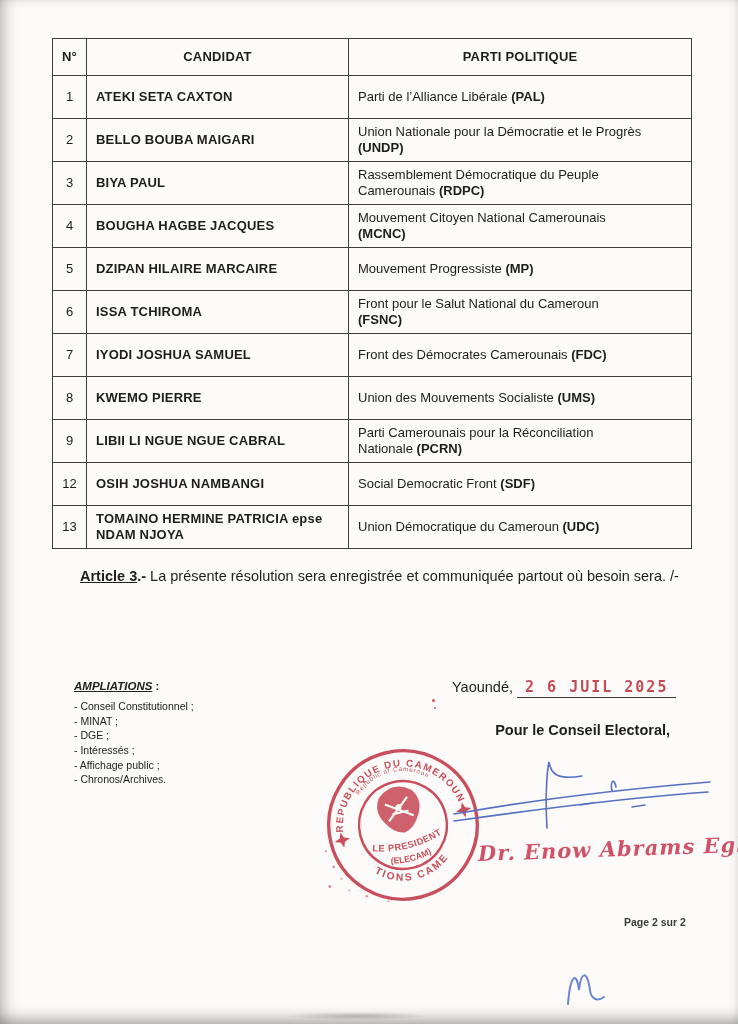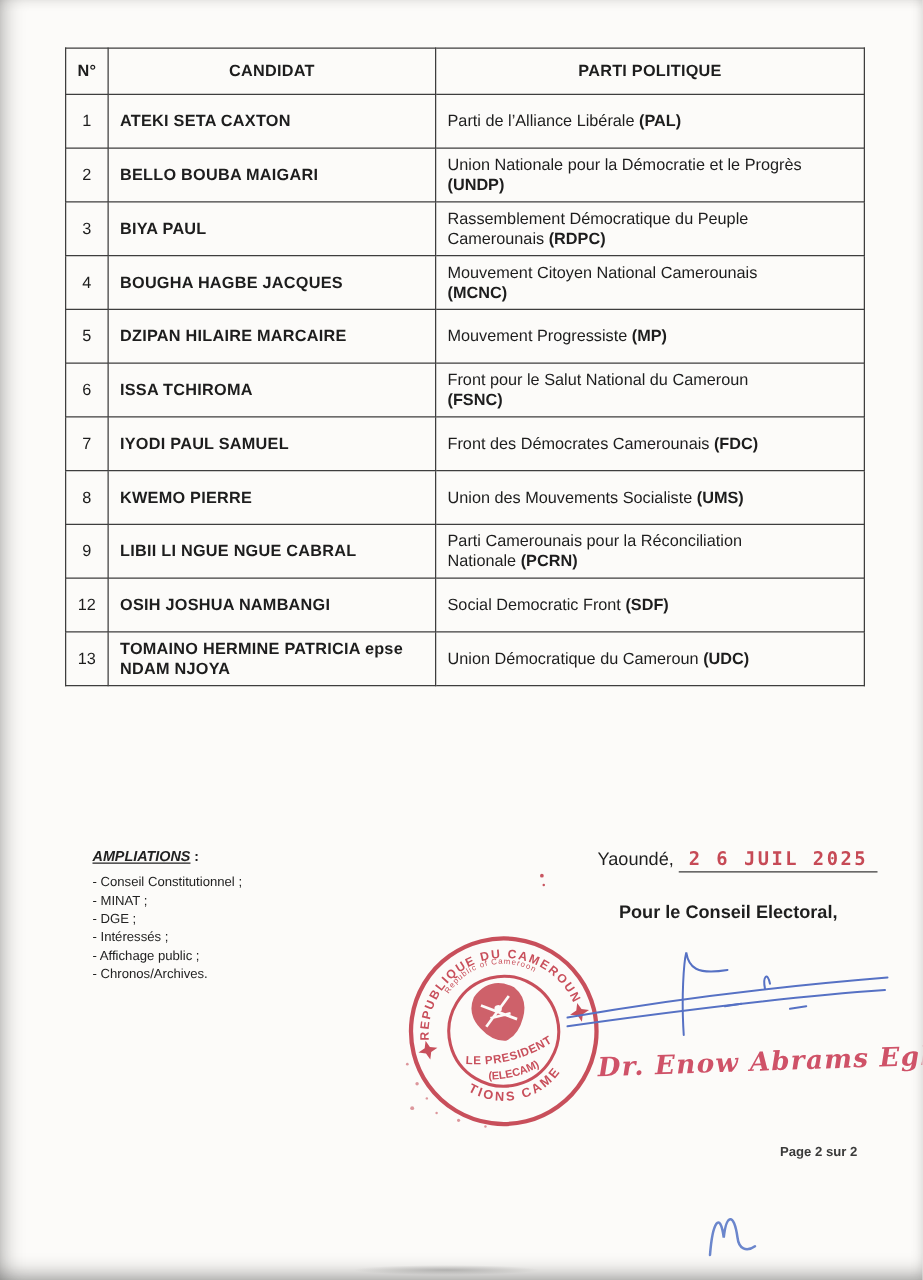--- a/index.html
+++ b/index.html
@@ -24,21 +24,21 @@
   
   .article{width:630px;margin:16px 44px 0 62px;font-size:14.5px;line-height:1.6;text-align:justify;text-indent:18px;}
   .article .art-label{font-weight:bold;text-decoration:underline;}
   .article .art-sep{font-weight:bold;}
   
   .ampliations{position:absolute;left:74px;top:680px;font-size:11px;color:#222;}
   .ampliations .amp-title{font-weight:bold;font-style:italic;text-decoration:underline;font-size:11.5px;text-align:right;}
   .ampliations .amp-colon{font-weight:bold;}
   .amp-list{margin-top:7px;font-size:10.5px;line-height:1.4;}
   
-  .place-date{position:absolute;left:452px;top:678px;font-size:14.5px;white-space:nowrap;margin-left:26px;}
+  .place-date{position:absolute;left:452px;top:678px;font-size:14.5px;white-space:nowrap;}
   .date-line{display:inline-block;border-bottom:1.6px solid #3a3a3a;padding:0 8px 1px 8px;margin-left:4px;}
   .date-stamp{font-family:"DejaVu Sans Mono",monospace;font-weight:bold;font-size:15px;letter-spacing:2px;color:#c64a56;}
   .sign-title{position:absolute;left:408px;top:720px;width:262px;text-align:right;font-weight:bold;font-size:14.5px;line-height:1.5;}
   .stamp-wrap{position:absolute;left:320px;top:742px;width:166px;height:166px;}
   .sig-scribble{position:absolute;left:452px;top:752px;}
   .sig-name{position:absolute;left:478px;top:836px;font-family:"DejaVu Serif",serif;font-style:italic;font-weight:bold;font-size:21px;color:#cf5268;transform:rotate(-2deg);letter-spacing:1px;white-space:nowrap;}
   .page-label{position:absolute;left:624px;top:916px;font-size:10.5px;font-weight:bold;color:#3a3a3a;}
   .blue-mark{position:absolute;left:560px;top:960px;}
   .speck{position:absolute;border-radius:50%;background:#c85560;}
   .smudge{position:absolute;left:282px;top:1012px;width:150px;height:8px;background:radial-gradient(ellipse at center,rgba(90,90,90,.35),rgba(90,90,90,0) 70%);}
@@ -87,21 +87,21 @@
           <td class="cell-candidate">DZIPAN HILAIRE MARCAIRE</td>
           <td class="cell-party">Mouvement Progressiste <b>(MP)</b></td>
         </tr>
         <tr>
           <td class="cell-num">6</td>
           <td class="cell-candidate">ISSA TCHIROMA</td>
           <td class="cell-party">Front pour le Salut National du Cameroun<br><b>(FSNC)</b></td>
         </tr>
         <tr>
           <td class="cell-num">7</td>
-          <td class="cell-candidate">IYODI PAUL SAMUEL</td>
+          <td class="cell-candidate">IYODI JOSHUA SAMUEL</td>
           <td class="cell-party">Front des Démocrates Camerounais <b>(FDC)</b></td>
         </tr>
         <tr>
           <td class="cell-num">8</td>
           <td class="cell-candidate">KWEMO PIERRE</td>
           <td class="cell-party">Union des Mouvements Socialiste <b>(UMS)</b></td>
         </tr>
         <tr>
           <td class="cell-num">9</td>
           <td class="cell-candidate">LIBII LI NGUE NGUE CABRAL</td>
@@ -113,20 +113,21 @@
           <td class="cell-party">Social Democratic Front <b>(SDF)</b></td>
         </tr>
         <tr>
           <td class="cell-num">13</td>
           <td class="cell-candidate">TOMAINO HERMINE PATRICIA epse NDAM NJOYA</td>
           <td class="cell-party">Union Démocratique du Cameroun <b>(UDC)</b></td>
         </tr>
       </tbody>
   </table>
 
+  <p class="article"><span class="art-label">Article 3</span><span class="art-sep">.-</span><span> La présente résolution sera enregistrée et communiquée partout où besoin sera. /-</span></p>
 
   <div class="ampliations">
     <div><span class="amp-title">AMPLIATIONS</span><span class="amp-colon"> :</span></div>
     <div class="amp-list">
         <div>-  Conseil Constitutionnel ;</div>
         <div>-  MINAT ;</div>
         <div>-  DGE ;</div>
         <div>-  Intéressés ;</div>
         <div>-  Affichage public ;</div>
         <div>-  Chronos/Archives.</div>

